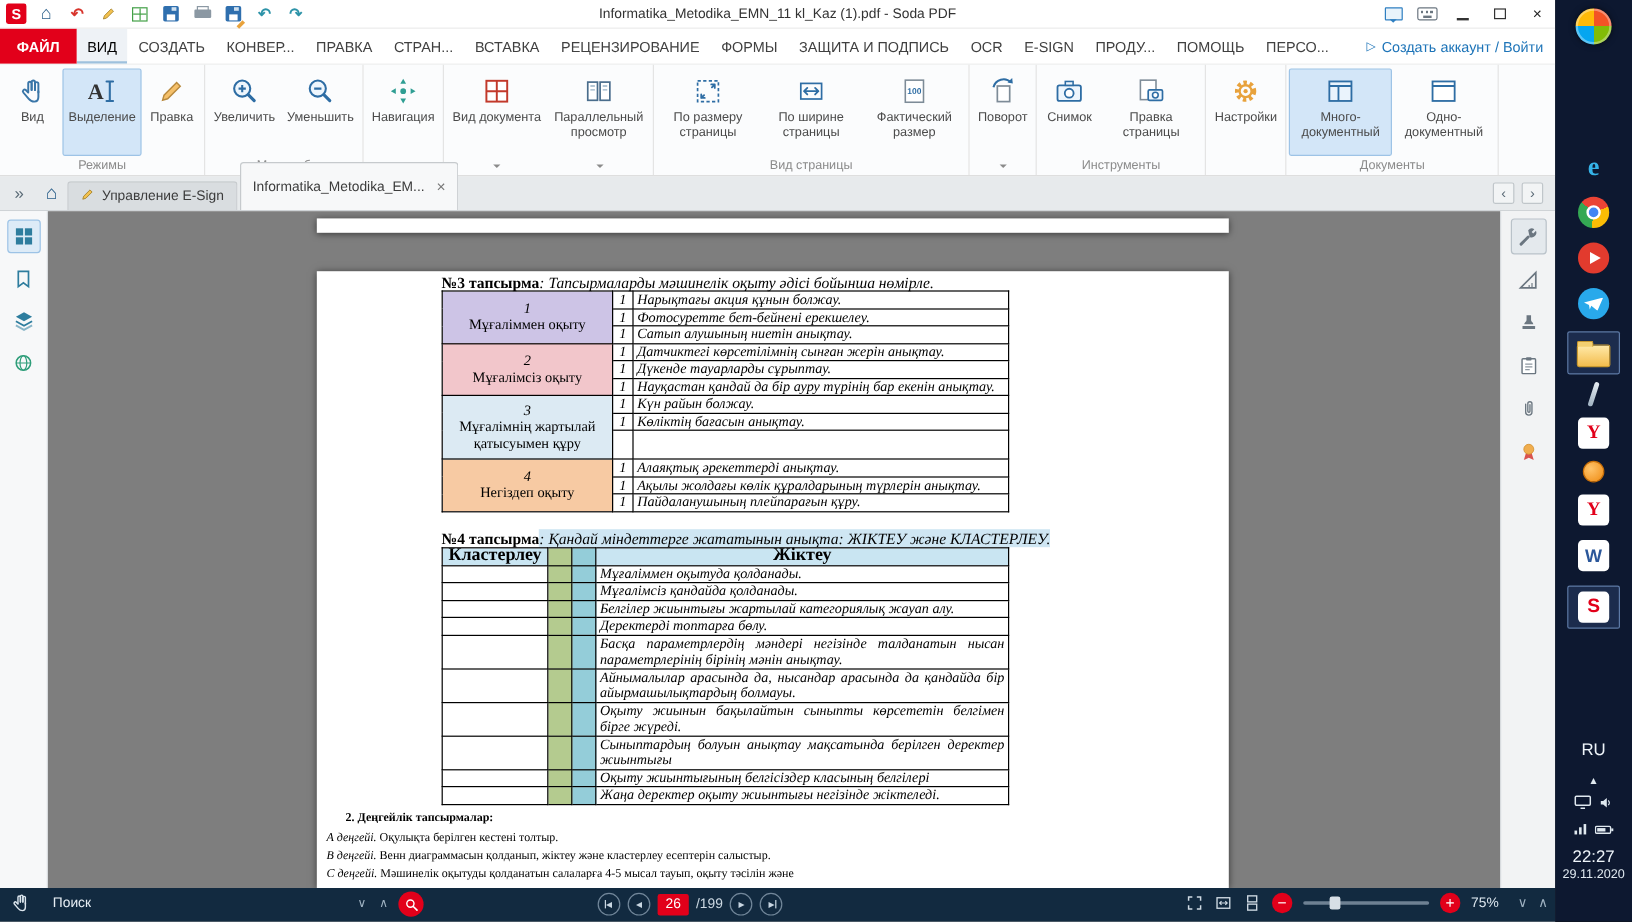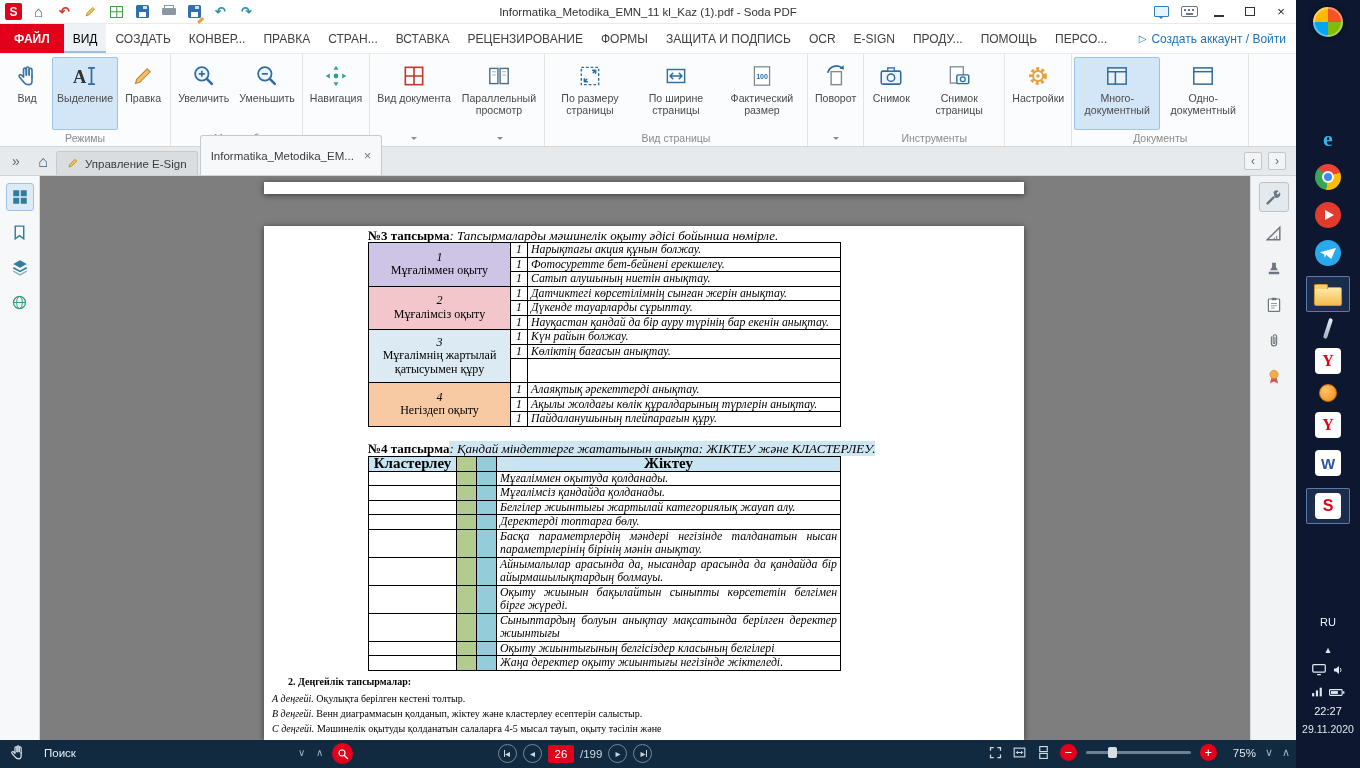--- a/index.html
+++ b/index.html
@@ -108,21 +108,21 @@
 .cbtn{width:19px;height:19px;border:1px solid #72879a;border-radius:50%;color:#c8d6e2;display:flex;align-items:center;justify-content:center;font-size:10px;position:relative}
 .cbtn.first::after{content:"";position:absolute;left:4.5px;top:5px;bottom:5px;width:1px;background:#c8d6e2}
 .cbtn.last::after{content:"";position:absolute;right:4.5px;top:5px;bottom:5px;width:1px;background:#c8d6e2}
 .pagebox{min-width:26px;height:18px;background:#e2001a;color:#fff;display:flex;align-items:center;justify-content:center;border-radius:2px;padding:0 4px}
 .ptotal{color:#cdd9e3}
 .sb-right{position:absolute;right:6px;top:4px;display:flex;align-items:center;gap:9px}
 .sicon{display:flex;align-items:center;justify-content:center}
 .zbtn{width:17px;height:17px;border-radius:50%;background:#e2001a;color:#fff;display:flex;align-items:center;justify-content:center;font-size:13px;line-height:1}
 .slider{width:105px;height:3px;background:#6e8193;border-radius:2px;position:relative}
 .sthumb{position:absolute;left:22px;top:-4px;width:9px;height:11px;background:#d7dfe6;border-radius:2px}
-.zoomtxt{min-width:30px;text-align:right}
+.zoomtxt{min-width:30px;text-align:left}
 .sb-chev2{color:#9fb2c1;font-size:11px}
 
 
 .taskbar{position:absolute;left:1296px;top:0;width:64px;height:768px;background:#0d1830}
 .tk{position:absolute;left:50%;transform:translateX(-50%);display:flex;align-items:center;justify-content:center}
 .tkbox{width:44px;height:36px;border:1px solid rgba(160,200,255,.5);background:rgba(120,170,255,.14);border-radius:2px}
 .startorb{width:30px;height:30px;border-radius:50%;background:conic-gradient(#f35325 0 25%,#81bc06 0 50%,#05a6f0 0 75%,#ffba08 0);box-shadow:inset 0 0 0 2px rgba(255,255,255,.35),0 0 5px rgba(0,0,0,.6)}
 .ie{color:#35b3e8;font-size:22px;font-weight:bold;font-family:"Liberation Serif",serif}
 .chrome{width:26px;height:26px;border-radius:50%;background:conic-gradient(from -50deg,#ea4335 0 33%,#fbbc05 0 66%,#34a853 0);position:relative}
 .chrome::before{content:"";position:absolute;inset:7px;background:#4285f4;border:2.5px solid #fff;border-radius:50%}
@@ -131,21 +131,21 @@
 .tg{width:26px;height:26px;border-radius:50%;background:#29a9eb;position:relative}
 .tg::before{content:"";position:absolute;left:5px;top:8px;width:16px;height:11px;background:#fff;clip-path:polygon(0 38%,100% 0,70% 100%,38% 62%,30% 90%,26% 56%)}
 .folder{width:28px;height:19px;background:linear-gradient(#ffe9a8,#f3bd4e);border:1px solid #c9992f;border-radius:2px;position:relative;margin-top:5px}
 .folder::before{content:"";position:absolute;top:-4.5px;left:-1px;width:12px;height:4px;background:#f3cf71;border:1px solid #c9992f;border-bottom:none;border-radius:2px 2px 0 0}
 .pen{width:4px;height:21px;background:linear-gradient(#e8eef4,#9fb2c1);border-radius:2px;transform:rotate(18deg)}
 .tile{width:26px;height:26px;background:#fff;border-radius:4px;display:flex;align-items:center;justify-content:center;font-weight:bold}
 .tile.y{color:#e2001a;font-size:16px;font-family:"Liberation Serif",serif}
 .tile.w{color:#2b579a;font-size:15px}
 .tile.s{color:#e2001a;font-size:16px}
 .medal{width:18px;height:18px;border-radius:50%;background:radial-gradient(circle at 35% 35%,#ffc46b,#ef8b12);border:1px solid #c96f08}
-.tktext{color:#eef4f9;font-size:11px}
+.tktext{color:#eef4f9;font-size:14px}
 .tkdate{color:#dfe8ef;font-size:10.5px}
 .trayrow{display:flex;gap:5px;align-items:center}
 .trayexp{color:#dfe8ef;font-size:10px}
 </style>
 </head>
 <body>
 
 <div class="app">
 
   <div class="titlebar">
@@ -395,21 +395,21 @@
           <span>Снимок</span>
         </div>
         <div class="rbtn">
           <span class="ricon">
               <svg width="26" height="26" viewBox="0 0 24 24">
                 <rect x="4" y="3.5" width="12" height="15" fill="#fff" stroke="#7d8b97" stroke-width="1.2"></rect>
                 <rect x="10" y="11" width="11" height="8" rx="1" fill="#eef6fd" stroke="#2e6da4" stroke-width="1.3"></rect>
                 <circle cx="15.5" cy="15" r="2.2" fill="#fff" stroke="#2e6da4" stroke-width="1.2"></circle>
               </svg>
             </span>
-          <span>Снимок страницы</span>
+          <span>Правка страницы</span>
         </div>
       </div>
       <div class="rlabel">Инструменты</div>
     </div>
 
     <div class="rgroup">
       <div class="rrow">
         <div class="rbtn">
           <span class="ricon">
               <svg width="26" height="26" viewBox="0 0 24 24">

